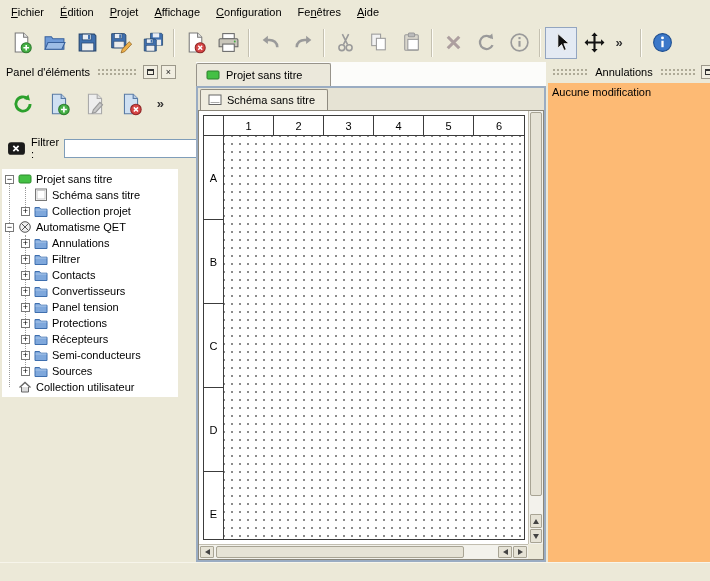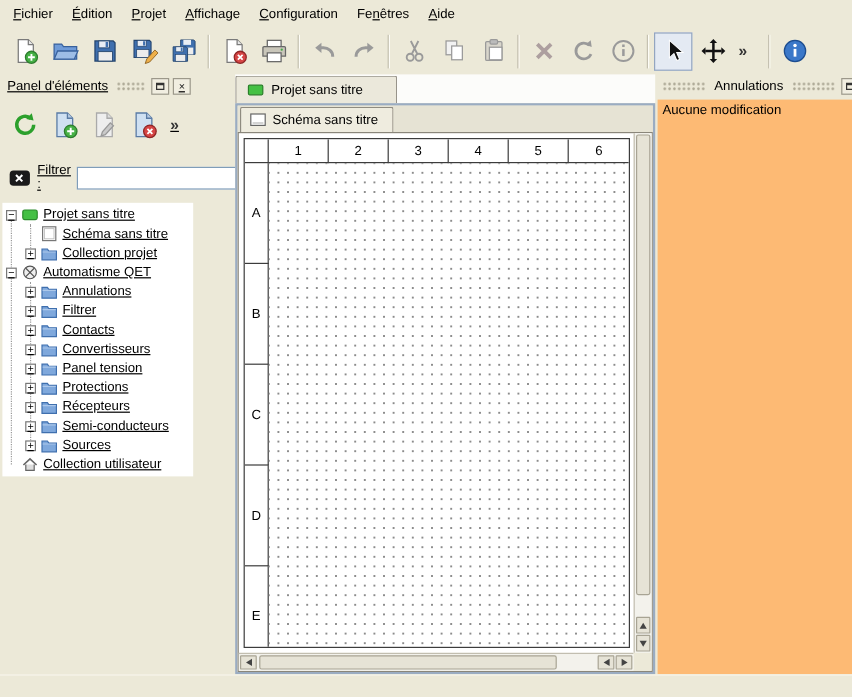--- a/index.html
+++ b/index.html
@@ -21,21 +21,21 @@
   .sep{width:2px;height:28px;margin:0 3px;border-left:1px solid #c5c1b1;border-right:1px solid #fdfcf6;}
 
   
   .dock-title{height:18px;display:flex;align-items:center;gap:3px;padding:0 2px;}
   .dock-title-text{white-space:nowrap;padding:0 2px;}
   .dock-grip{flex:1;height:8px;background-image:radial-gradient(#aeaa97 1px,transparent 1.2px);background-size:4px 4px;margin:0 2px;}
   .dock-btn{width:15px;height:14px;border:1px solid #9c988a;background:#f1eee1;display:flex;align-items:center;justify-content:center;font-size:9px;line-height:1;color:#222;}
   .float-glyph{display:inline-block;width:7px;height:6px;border:1px solid #333;border-top-width:2px;}
 
   
-  #left-dock{position:absolute;left:2px;top:63px;width:159px;height:499px;text-decoration:underline;}
+  #left-dock{position:absolute;left:2px;top:63px;width:176px;height:499px;}
   #elements-toolbar{display:flex;align-items:center;gap:7px;padding:5px 4px 0 6px;height:40px;}
   .etb{width:30px;height:30px;display:flex;align-items:center;justify-content:center;border:1px solid transparent;background:transparent;padding:0;}
   .etb svg{width:24px;height:24px;display:block;}
   .etb-chev{margin-left:auto;margin-right:6px;}
   #filter-row{display:flex;align-items:center;gap:5px;margin:15px 6px 0 5px;}
   #filter-row svg{width:19px;height:19px;display:block;}
   #filter-input{flex:1;height:19px;border:1px solid #7f9db9;background:#fff;font:11px "Liberation Sans",sans-serif;padding:1px 3px;}
   #tree{position:relative;margin-top:9px;background:#fff;padding:2px 0;width:100%;}
   .tree-row{height:16px;display:flex;align-items:center;gap:4px;position:relative;}
   .expander{width:9px;height:9px;border:1px solid #787878;background:#fff;font-size:9px;line-height:7px;text-align:center;flex:0 0 9px;position:relative;z-index:2;}

